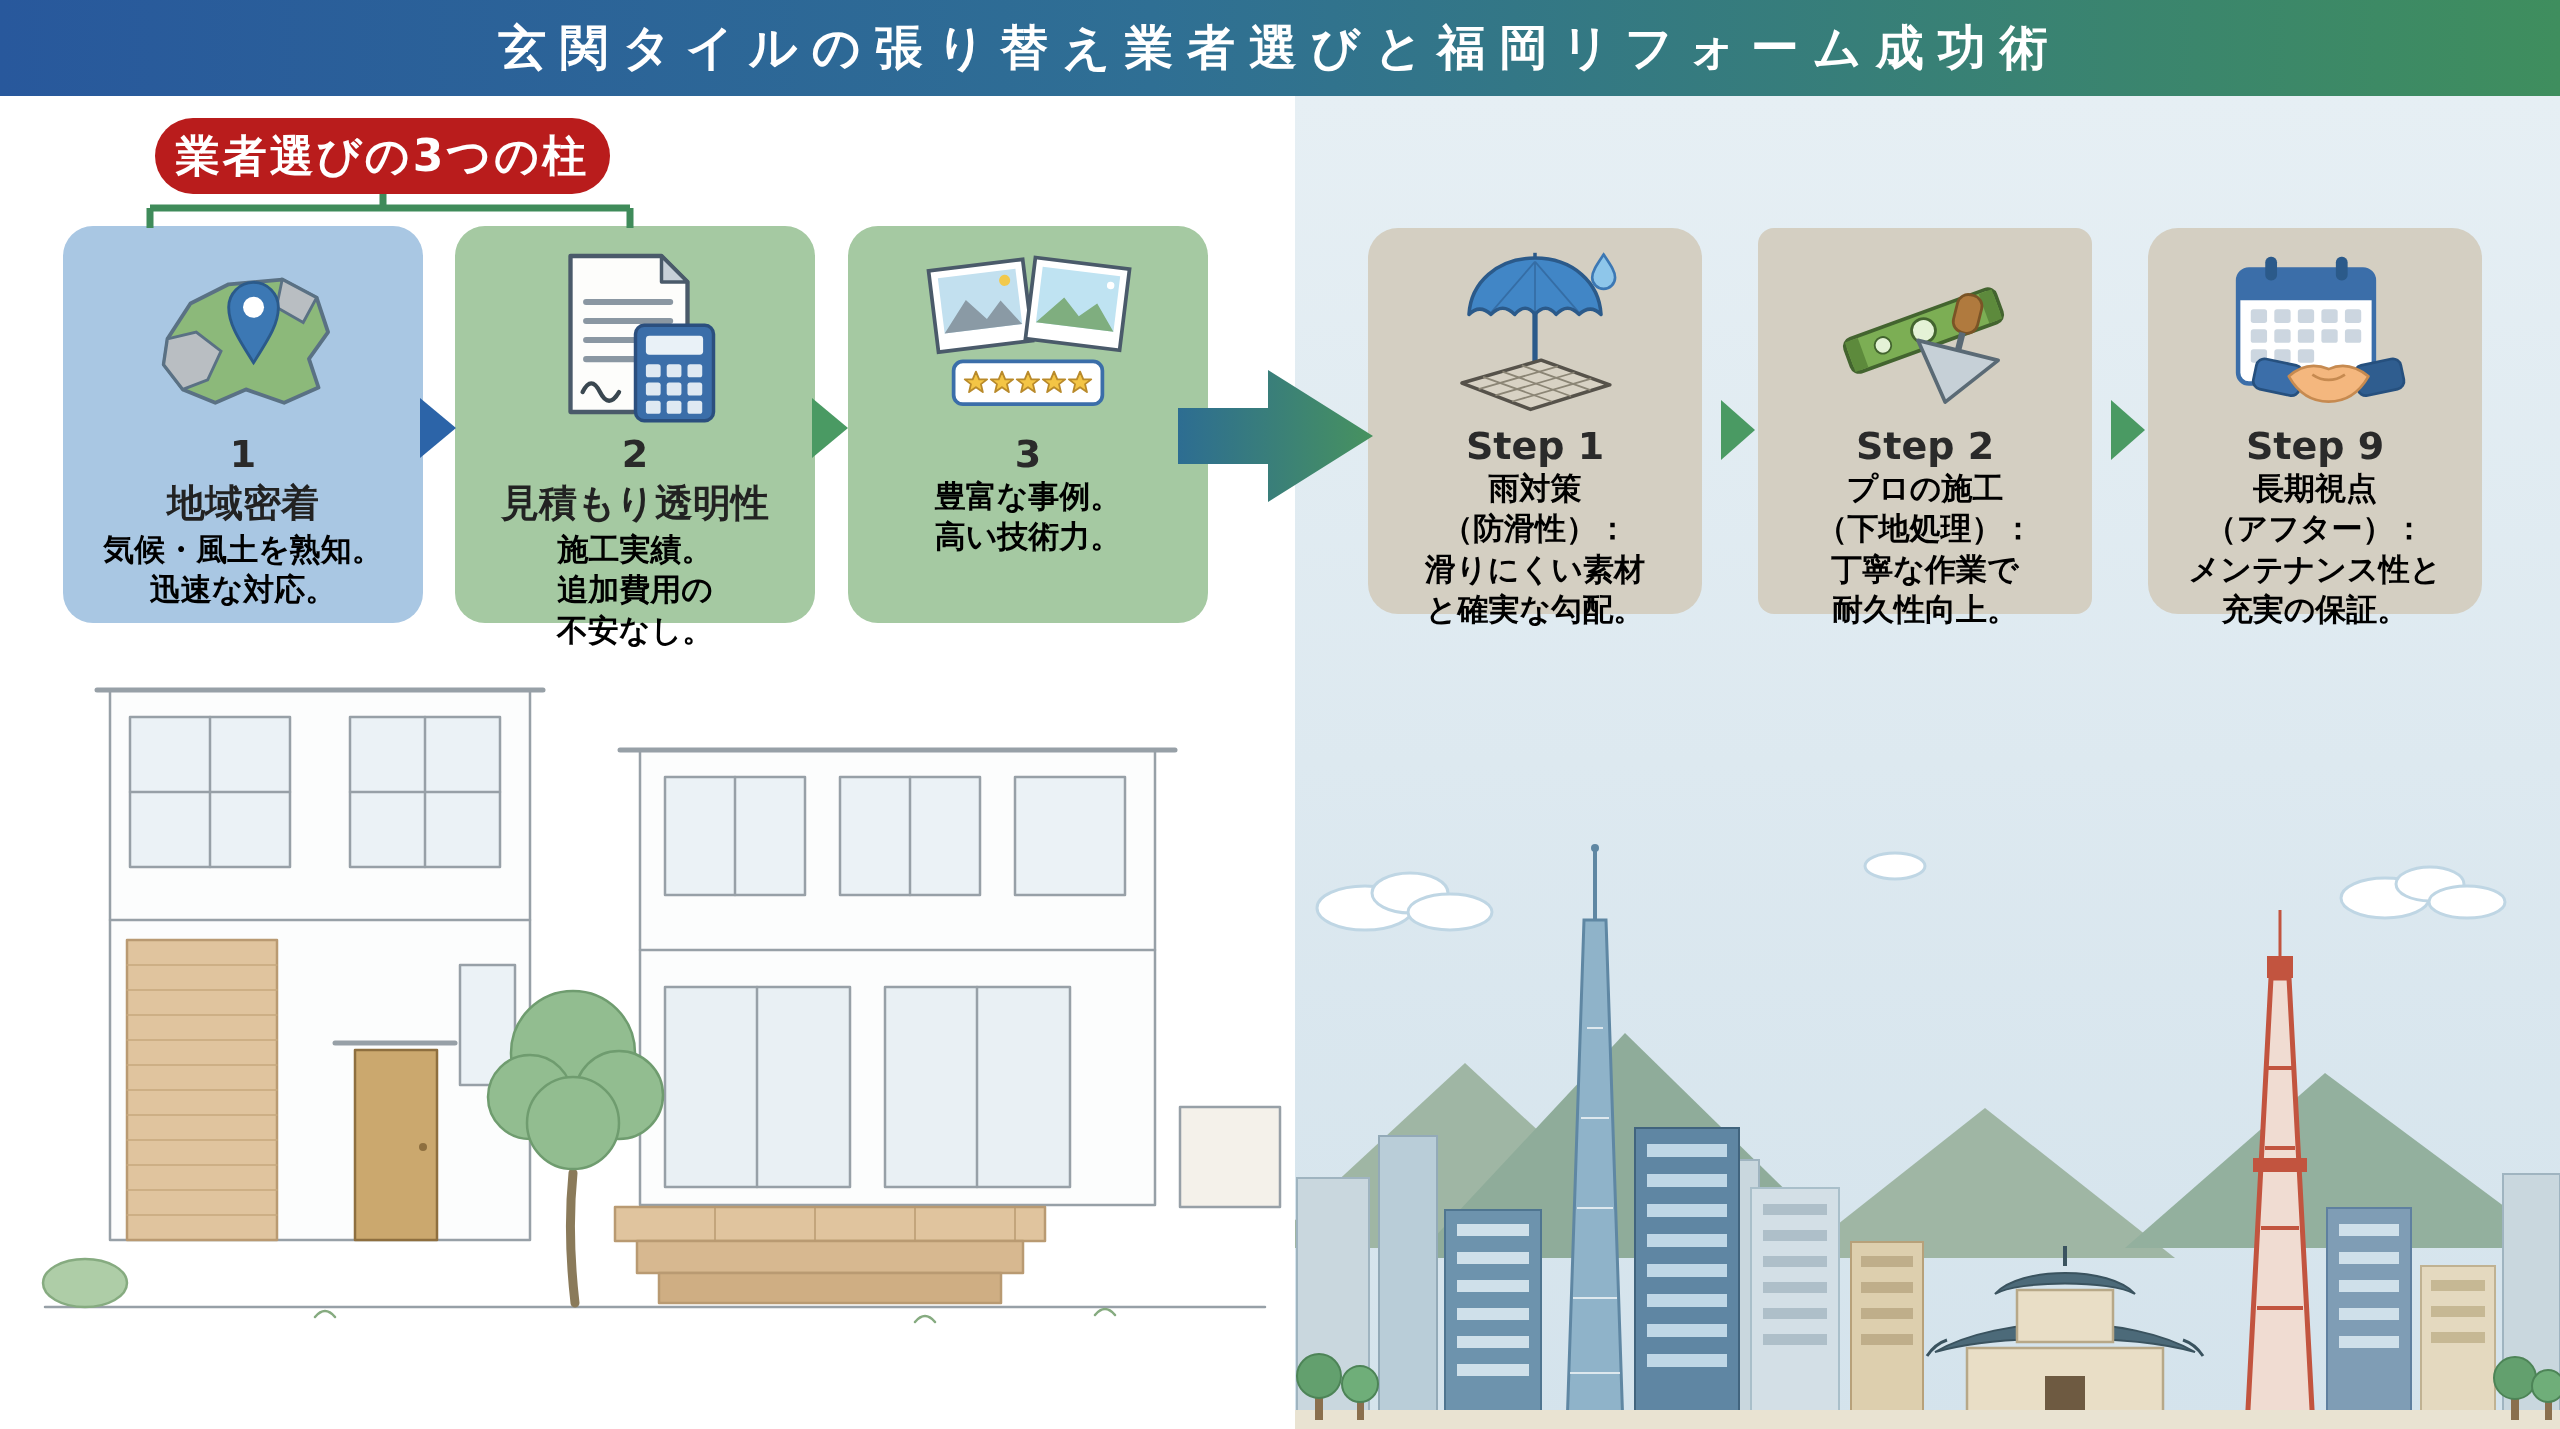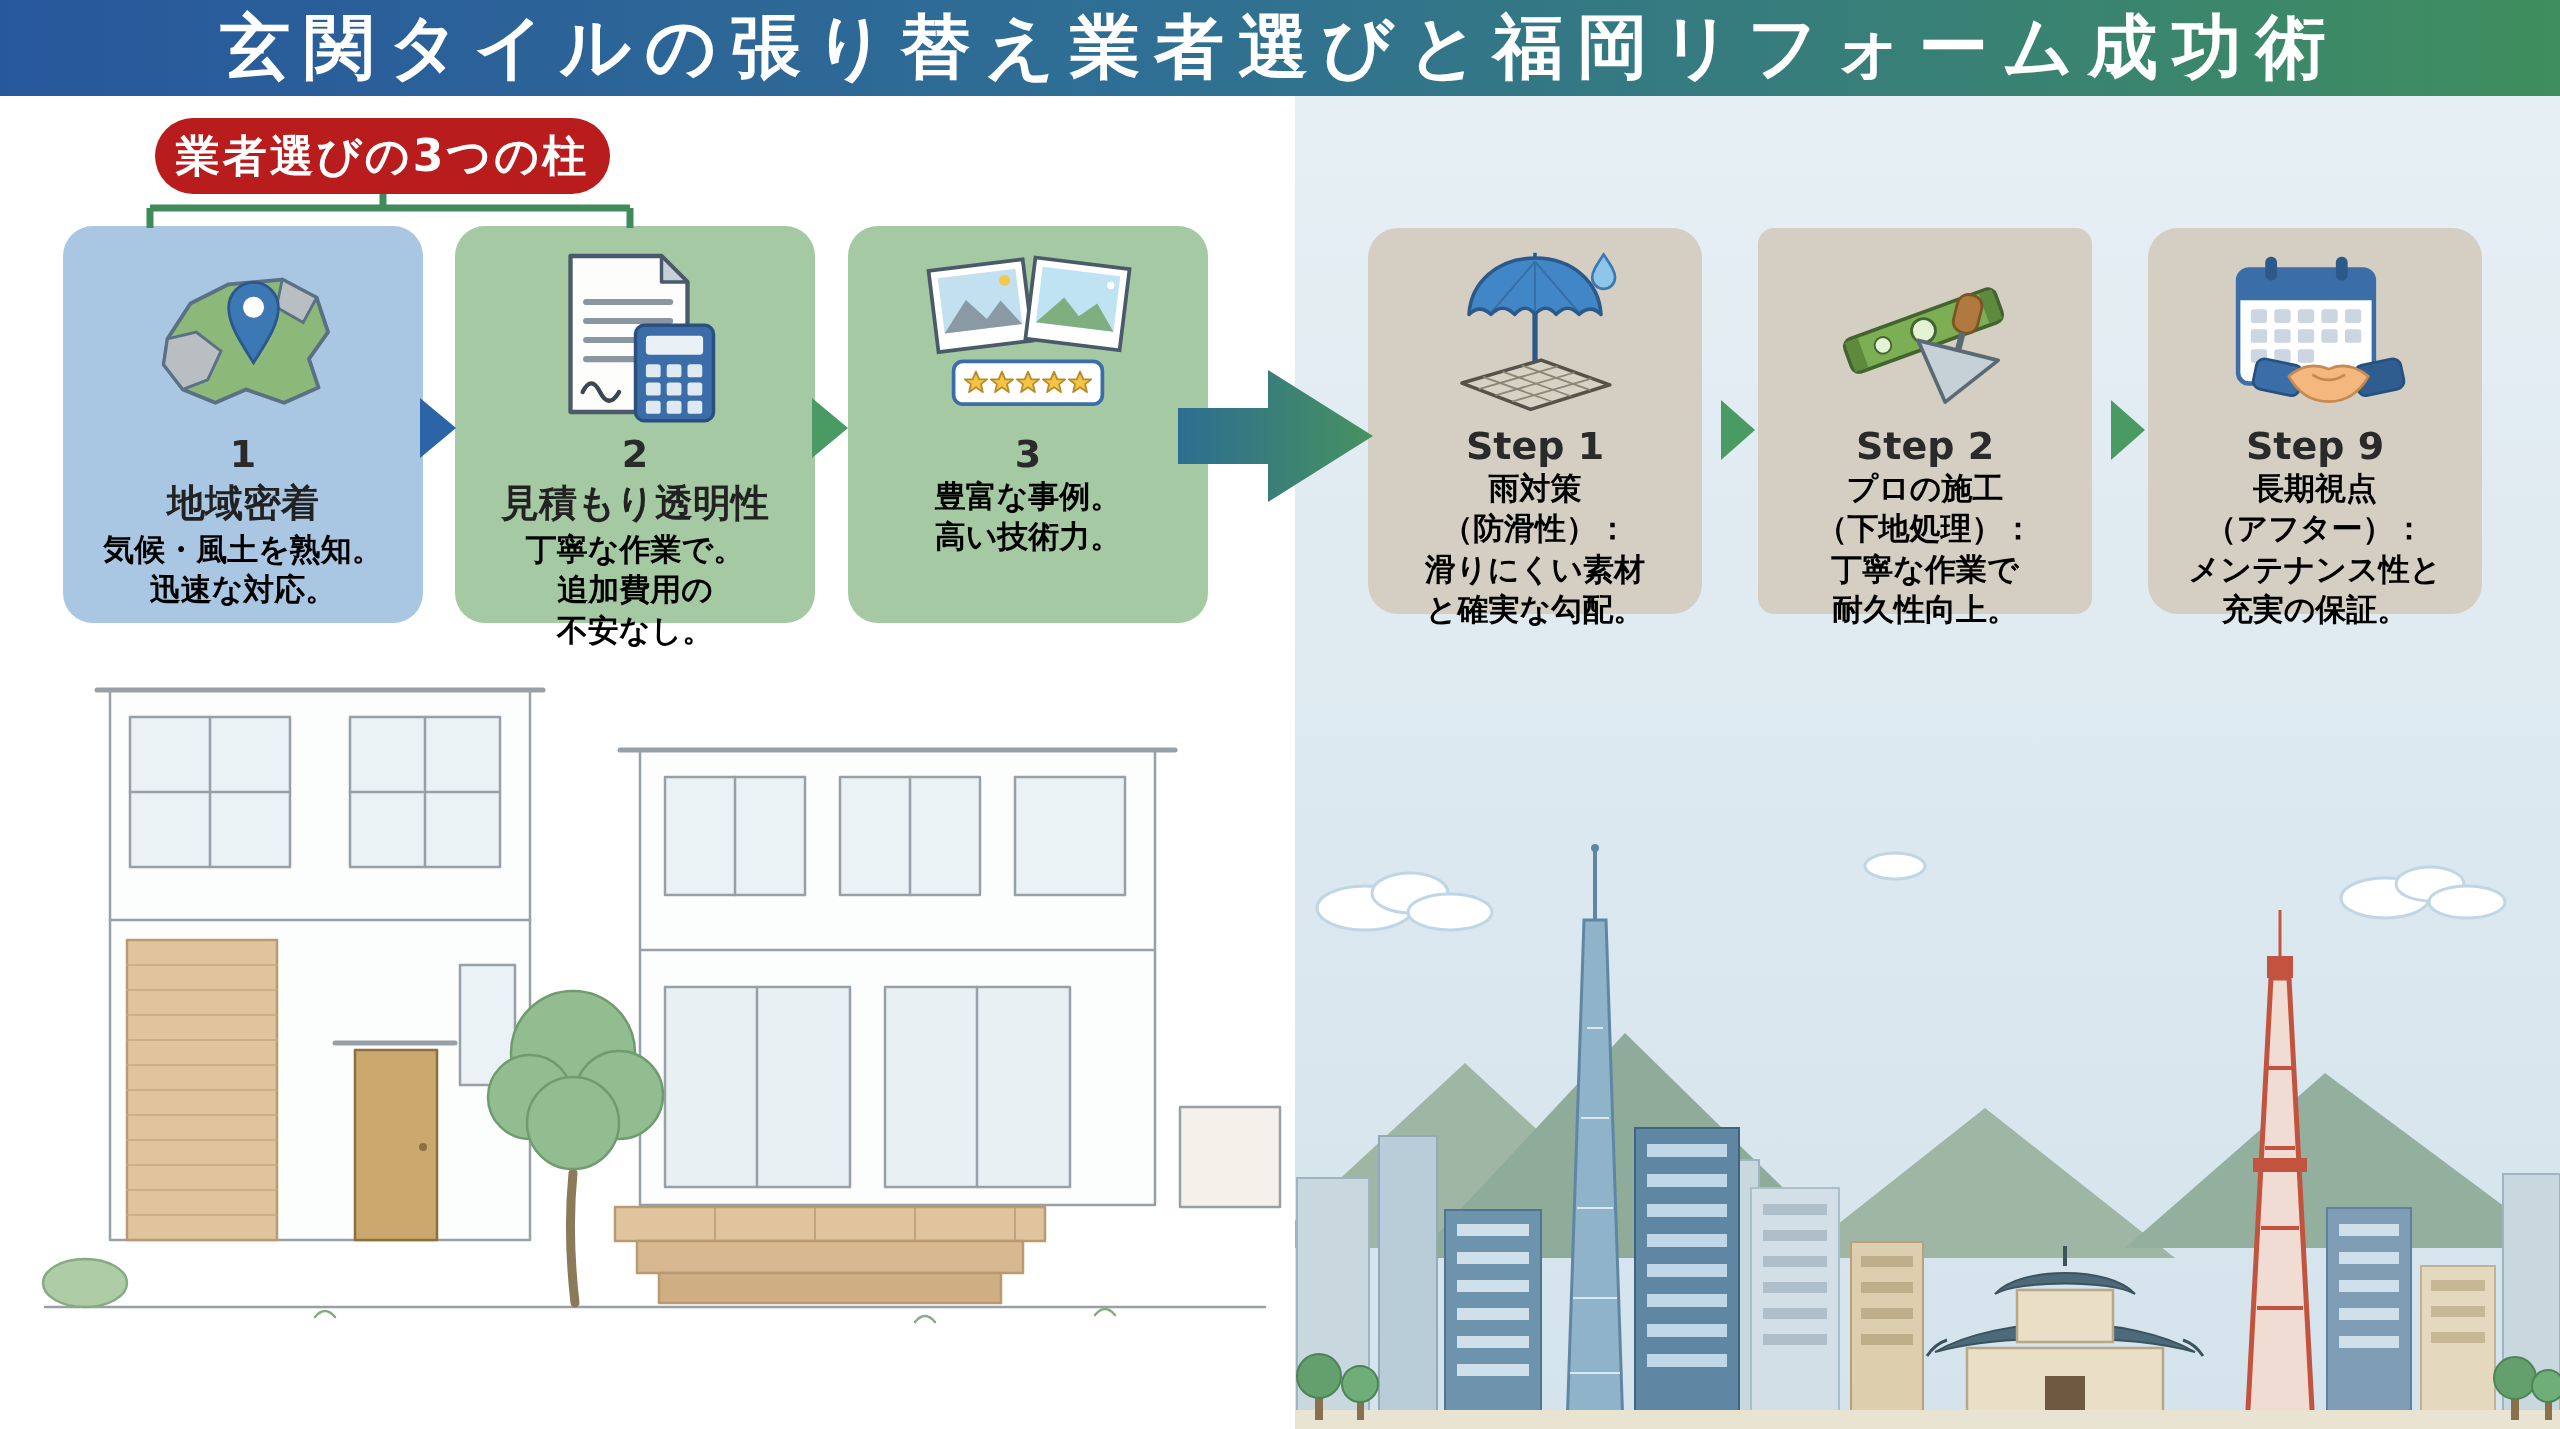--- a/index.html
+++ b/index.html
@@ -3,21 +3,21 @@
 <meta charset="utf-8">
 <style>
   * { margin:0; padding:0; box-sizing:border-box; }
   body { background:#ffffff; font-family:"DejaVu Sans","Liberation Sans",sans-serif; }
   .canvas { position:relative; width:2560px; height:1429px; overflow:hidden; background:#ffffff; }
 
   
   .banner { position:absolute; left:0; top:0; width:2560px; height:96px;
     background:linear-gradient(90deg,#28589c 0%, #2f6f94 45%, #3f8e5e 100%);
     display:flex; align-items:center; justify-content:center; }
-  .banner h1 { color:#ffffff; font-size:70px; font-weight:800; letter-spacing:14px; white-space:nowrap; }
+  .banner h1 { color:#ffffff; font-size:48px; font-weight:800; letter-spacing:14px; white-space:nowrap; }
 
   
   .panel-left { position:absolute; left:0; top:96px; width:1295px; height:1333px; background:#ffffff; }
   .panel-right { position:absolute; left:1295px; top:96px; width:1265px; height:1333px;
     background:linear-gradient(180deg,#e6eff4 0%, #d4e3ec 100%); }
 
   
   .pill { position:absolute; display:flex; align-items:center; justify-content:center;
     color:#ffffff; font-weight:800; border-radius:38px; white-space:nowrap; z-index:5; }
   .pill-left  { left:155px; top:118px; width:455px; height:76px; background:#b91c1c; font-size:44px; letter-spacing:3px; }
@@ -107,21 +107,21 @@
             <rect x="141" y="161" width="17" height="15" rx="3"></rect>
             <rect x="165" y="161" width="17" height="15" rx="3"></rect>
           <rect x="117" y="182" width="17" height="15" rx="3"></rect>
             <rect x="141" y="182" width="17" height="15" rx="3"></rect>
             <rect x="165" y="182" width="17" height="15" rx="3"></rect>
         </g>
       </svg>
     </div>
     <div class="num">2</div>
     <div class="head">見積もり透明性</div>
-    <div class="line">丁寧な作業で。</div>
+    <div class="line">施工実績。</div>
     <div class="line">追加費用の</div>
     <div class="line">不安なし。</div>
   </div>
 
   <div class="card card-l card-green c3">
     <div class="icon-wrap">
       <svg width="240" height="172" viewBox="0 0 240 185">
         <g transform="rotate(-7 70 62)">
           <rect x="18" y="18" width="102" height="88" fill="#ffffff" stroke="#4a5a6a" stroke-width="4"></rect>
           <rect x="27" y="27" width="84" height="60" fill="#c2e0ef"></rect>

